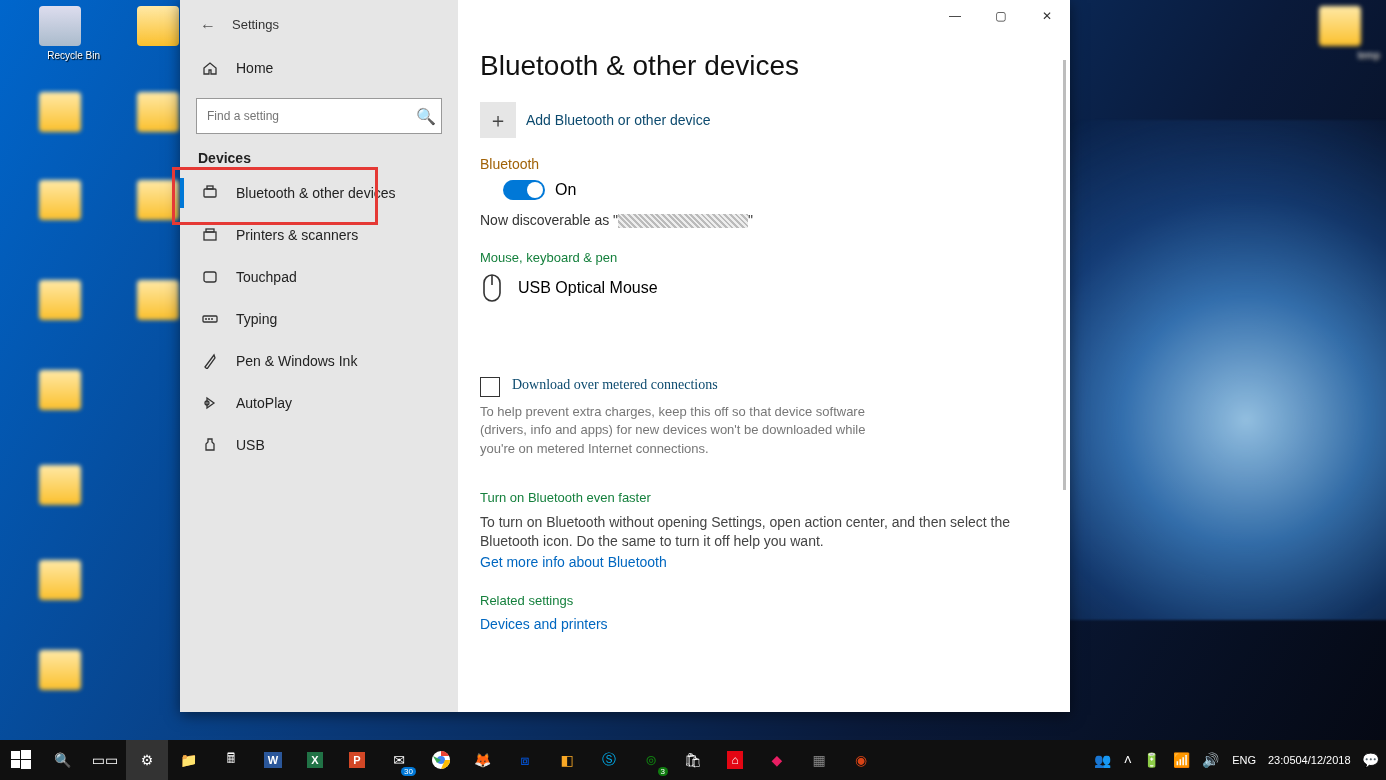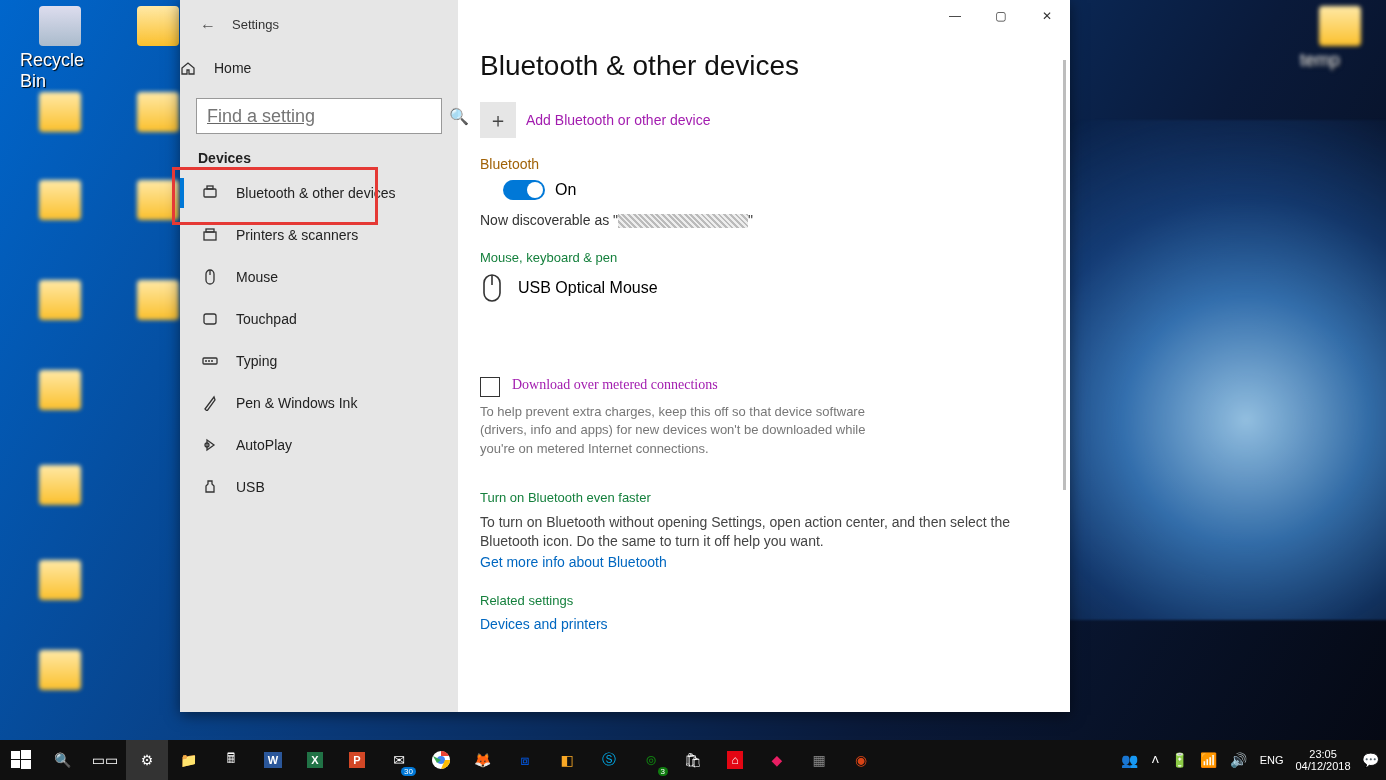--- a/index.html
+++ b/index.html
@@ -10,21 +10,21 @@
       linear-gradient(120deg,#0066cc 0%,#0a3a7a 40%,#0a1a3a 70%,#050812 100%);
     background-size:cover;
   }
   .rays{
     position:absolute;right:-120px;top:120px;width:650px;height:500px;
     background:
       radial-gradient(circle at 60% 60%, rgba(170,220,255,.85) 0%,rgba(80,170,255,.6) 25%,rgba(40,120,220,.35) 45%,transparent 70%);
     filter:blur(1px);
   }
   .desktop-icon{
-    position:absolute;width:80px;text-align:left;color:#fff;font-size:18px;
+    position:absolute;width:80px;text-align:right;color:#fff;font-size:10px;
     text-shadow:1px 1px 1px #000;
   }
   .di-img{width:42px;height:40px;margin:0 auto 4px;background:#ccc;border-radius:4px;filter:blur(.5px);}
   .recycle{background:linear-gradient(#dde,#abc);}
   .folder{background:linear-gradient(#ffe9a6,#fbc02d);}
   .blurred{filter:blur(2px);}
   
   .win{
     position:absolute;left:180px;top:0;width:890px;height:712px;
     background:#fff;display:flex;box-shadow:0 3px 14px rgba(0,0,0,.5);
@@ -34,38 +34,38 @@
   }
   .titlebar{
     height:48px;display:flex;align-items:center;padding-left:14px;
     font-size:13px;color:#333;
   }
   .titlebar .back{width:28px;text-align:center;font-size:16px;color:#555;margin-right:10px;cursor:pointer;}
   .winctrls{
     position:absolute;top:0;right:0;height:32px;display:flex;
   }
   .winctrls>div{width:46px;text-align:center;line-height:32px;font-size:12px;color:#333;cursor:pointer;font-family:Segoe UI Symbol,Arial;}
-  .home{display:flex;align-items:center;height:40px;color:#222;font-size:14px;}
+  .home{display:flex;align-items:center;height:40px;padding-left:22px;color:#222;font-size:14px;}
   .home svg,.li svg{width:16px;height:16px;margin-right:18px;flex:none;stroke:#333;fill:none;stroke-width:1.3;}
   .search{
     margin:10px 16px 12px;height:34px;border:1px solid #999;background:#fff;display:flex;align-items:center;
   }
-  .search input{flex:1;border:none;outline:none;font-size:18px;padding:0 10px;color:#666;background:transparent;text-decoration:underline;}
+  .search input{flex:1;border:none;outline:none;font-size:12px;padding:0 10px;color:#666;background:transparent;}
   .search .sicon{width:30px;text-align:center;color:#777;}
   .grouptitle{padding:4px 18px 6px;font-weight:600;font-size:14px;color:#222;}
   .li{height:42px;display:flex;align-items:center;padding-left:22px;font-size:14px;color:#222;cursor:pointer;}
   .li.sel{position:relative;}
   .li.sel .bar{position:absolute;left:0;top:6px;bottom:6px;width:4px;background:#0078d7;}
   .redbox{position:absolute;left:-8px;right:80px;top:167px;height:52px;border:3px solid #e53935;pointer-events:none;}
   
   .content{flex:1;padding:50px 30px 0 22px;overflow:hidden;position:relative;}
   .h1{font-size:28px;font-weight:300;color:#111;margin:0 0 20px;}
   .addrow{display:flex;align-items:center;height:36px;margin-bottom:18px;cursor:pointer;}
   .plusbox{width:36px;height:36px;background:#e6e6e6;display:flex;align-items:center;justify-content:center;font-size:20px;color:#444;margin-right:10px;}
-  .lbl{font-size:14px;color:#a21caf;}
+  .lbl{font-size:14px;color:#0c4a6e;}
   .sectlabel{font-size:14px;color:#a16207;margin-top:8px;}
   .toggle{display:flex;align-items:center;margin:8px 0 12px;padding-left:23px;}
   .sw{width:42px;height:20px;border-radius:20px;background:#0078d7;position:relative;margin-right:10px;cursor:pointer;}
   .sw .knob{position:absolute;right:2px;top:2px;width:16px;height:16px;border-radius:50%;background:#fff;}
   .discover{font-size:14px;color:#333;margin-bottom:22px;}
   .discover .obf{display:inline-block;width:130px;height:14px;vertical-align:middle;background:repeating-linear-gradient(45deg,#bbb,#bbb 2px,#eee 2px,#eee 4px);}
   .h2{font-size:13px;font-weight:400;color:#15803d;margin:10px 0 8px;}
   .device{display:flex;align-items:center;margin:6px 0 14px;}
   .device svg{width:24px;height:30px;margin-right:14px;stroke:#333;fill:none;stroke-width:1.6;}
   .chk{display:flex;align-items:flex-start;margin-top:74px;font-family:Liberation Serif, serif;}
@@ -76,21 +76,21 @@
   .scroll{position:absolute;top:60px;right:4px;width:3px;height:430px;background:#bdbdbd;}
   
   .taskbar{
     position:absolute;left:0;right:0;bottom:0;height:40px;background:#101010;display:flex;align-items:center;
   }
   .tbtn{width:42px;height:40px;display:flex;align-items:center;justify-content:center;color:#fff;position:relative;}
   .tbtn.active{background:#333;}
   .tbtn svg{width:20px;height:20px;}
   .tray{margin-left:auto;display:flex;align-items:center;color:#fff;font-size:11px;}
   .tray>div{padding:0 6px;display:flex;align-items:center;height:40px;}
-  .clock{flex-direction:column;justify-content:center;line-height:1.1;padding:0 8px;}
+  .clock{flex-direction:row;justify-content:center;line-height:1.1;padding:0 8px;}
   .ticon{font-size:14px;}
   .badge{position:absolute;right:4px;bottom:4px;background:#0078d7;color:#fff;font-size:8px;border-radius:8px;padding:0 3px;}
 </style>
 </head>
 <body>
 
 <div class="desktop">
   <div class="rays"></div>
   <div id="desktop-icons">
       <div class="desktop-icon" style="left: 20px; top: 6px;">
@@ -178,27 +178,20 @@
               <rect x="5" y="1" width="6" height="3"></rect>
             </svg>
             <span>Bluetooth &amp; other devices</span>
           </div>
           <div class="li">
             <svg viewBox="0 0 16 16">
               <rect x="2" y="5" width="12" height="8"></rect>
               <rect x="4" y="2" width="8" height="3"></rect>
             </svg>
             <span>Printers &amp; scanners</span>
-          </div>
-          <div class="li">
-            <svg viewBox="0 0 16 16">
-              <rect x="4" y="1" width="8" height="14" rx="4"></rect>
-              <line x1="8" y1="1" x2="8" y2="6"></line>
-            </svg>
-            <span>Mouse</span>
           </div>
           <div class="li">
             <svg viewBox="0 0 16 16">
               <rect x="2" y="3" width="12" height="10" rx="2"></rect>
             </svg>
             <span>Touchpad</span>
           </div>
           <div class="li">
             <svg viewBox="0 0 16 16">
               <rect x="1" y="5" width="14" height="6" rx="1"></rect>

